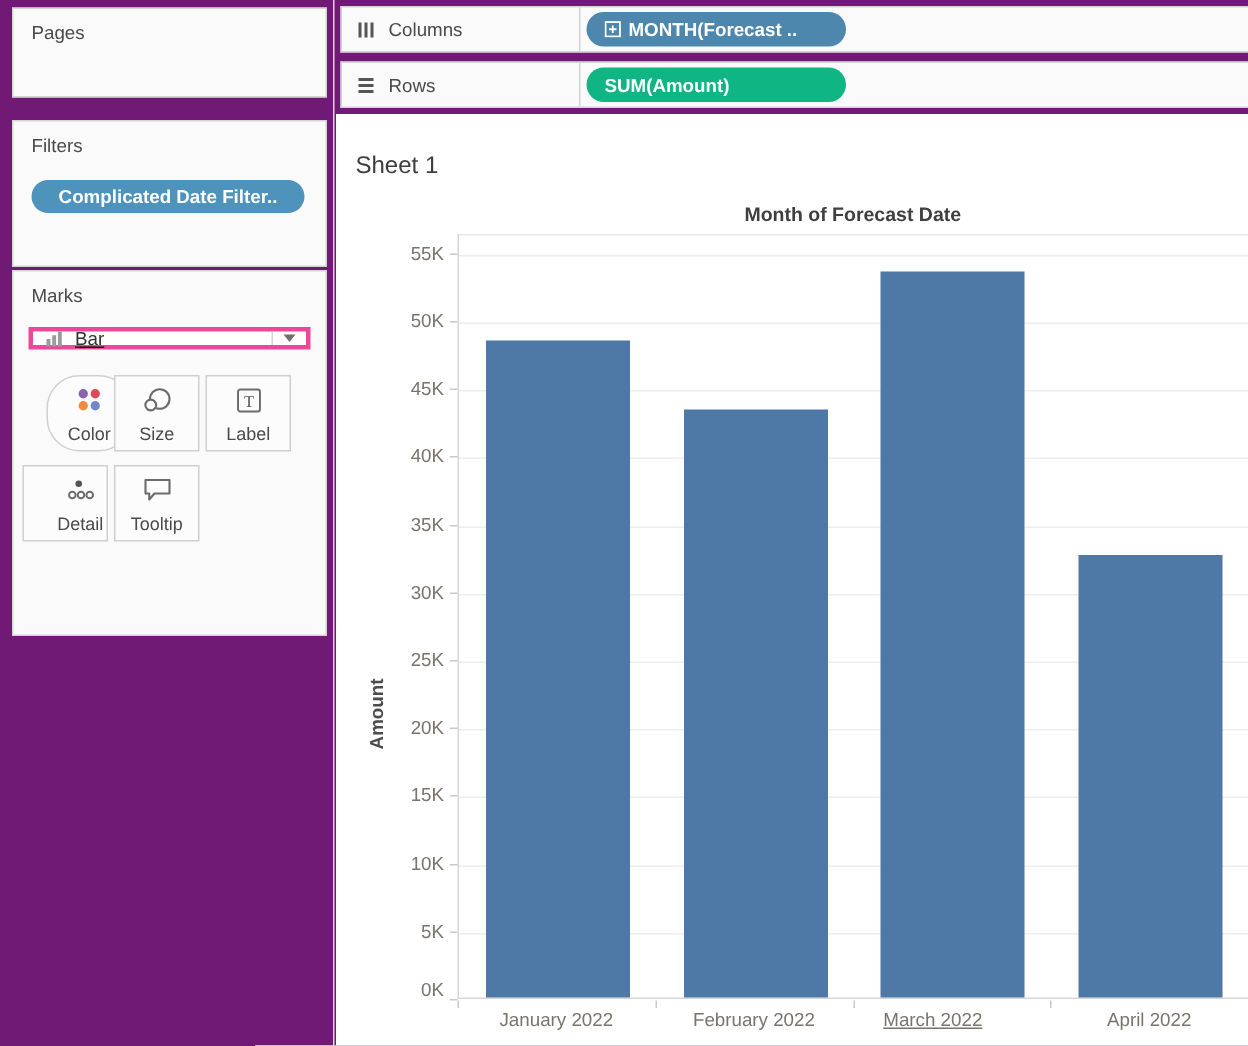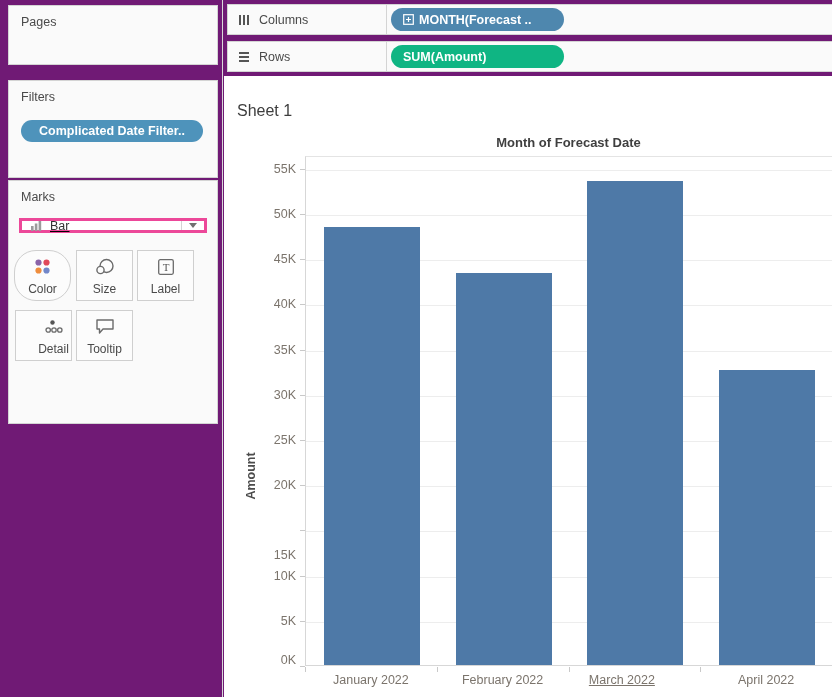--- a/index.html
+++ b/index.html
@@ -44,21 +44,21 @@
   }
   
   .mark-btn {
     position:absolute; width:57px; height:51px;
     background:#fcfcfc; border:1px solid #cfcfcf;
     display:flex; flex-direction:column; align-items:center; justify-content:flex-end;
     padding-bottom:4px; cursor:pointer;
   }
   .mark-btn .mb-icon { flex:1; display:flex; align-items:center; justify-content:center; }
   .mark-btn .mb-label { font-size:12px; color:#4a4a4a; line-height:14px; }
-  .btn-color  { left:5px;   top:69px;border-radius:22px; }
+  .btn-color  { left:22px;   top:69px;border-radius:22px; }
   .btn-size   { left:67px;  top:69px; }
   .btn-label  { left:128px; top:69px; }
   .btn-detail { left:6px;   top:129px;padding-left:20px; }
   .btn-tooltip{ left:67px;  top:129px; }
   
   .v-divider { position:absolute; left:222px; top:0; width:1px; height:697px; background:#d9d9d9; }
   
   .shelf {
     position:absolute; left:227px; width:605px; height:31px;
     background:#fafafa; border:1px solid #d4d4d4; border-right:none;
@@ -250,21 +250,21 @@
         <div class="bar" style="left: 413.125px; width: 96px; height: 294.787px; background: rgb(78, 121, 167);"></div>
       </div>
     <div id="yaxis">
         <div class="ytick" style="left: 76px; top: 590px;"></div>
         <div class="ytick-label" style="left: 32px; top: 576px;">0K</div>
         <div class="ytick" style="left: 76px; top: 544.787px;"></div>
         <div class="ytick-label" style="left: 32px; top: 536.787px; text-align: right;">5K</div>
         <div class="ytick" style="left: 76px; top: 499.574px;"></div>
         <div class="ytick-label" style="left: 32px; top: 491.574px;">10K</div>
         <div class="ytick" style="left: 76px; top: 454.362px;"></div>
-        <div class="ytick-label" style="left: 32px; top: 446.362px; margin-top: 25px;">15K</div>
+        <div class="ytick-label" style="left: 32px; top: 446.362px;">15K</div>
         <div class="ytick" style="left: 76px; top: 409.149px;"></div>
         <div class="ytick-label" style="left: 32px; top: 401.149px;">20K</div>
         <div class="ytick" style="left: 76px; top: 363.936px;"></div>
         <div class="ytick-label" style="left: 32px; top: 355.936px;">25K</div>
         <div class="ytick" style="left: 76px; top: 318.723px;"></div>
         <div class="ytick-label" style="left: 32px; top: 310.723px;">30K</div>
         <div class="ytick" style="left: 76px; top: 273.511px;"></div>
         <div class="ytick-label" style="left: 32px; top: 265.511px;">35K</div>
         <div class="ytick" style="left: 76px; top: 228.298px;"></div>
         <div class="ytick-label" style="left: 32px; top: 220.298px;">40K</div>

